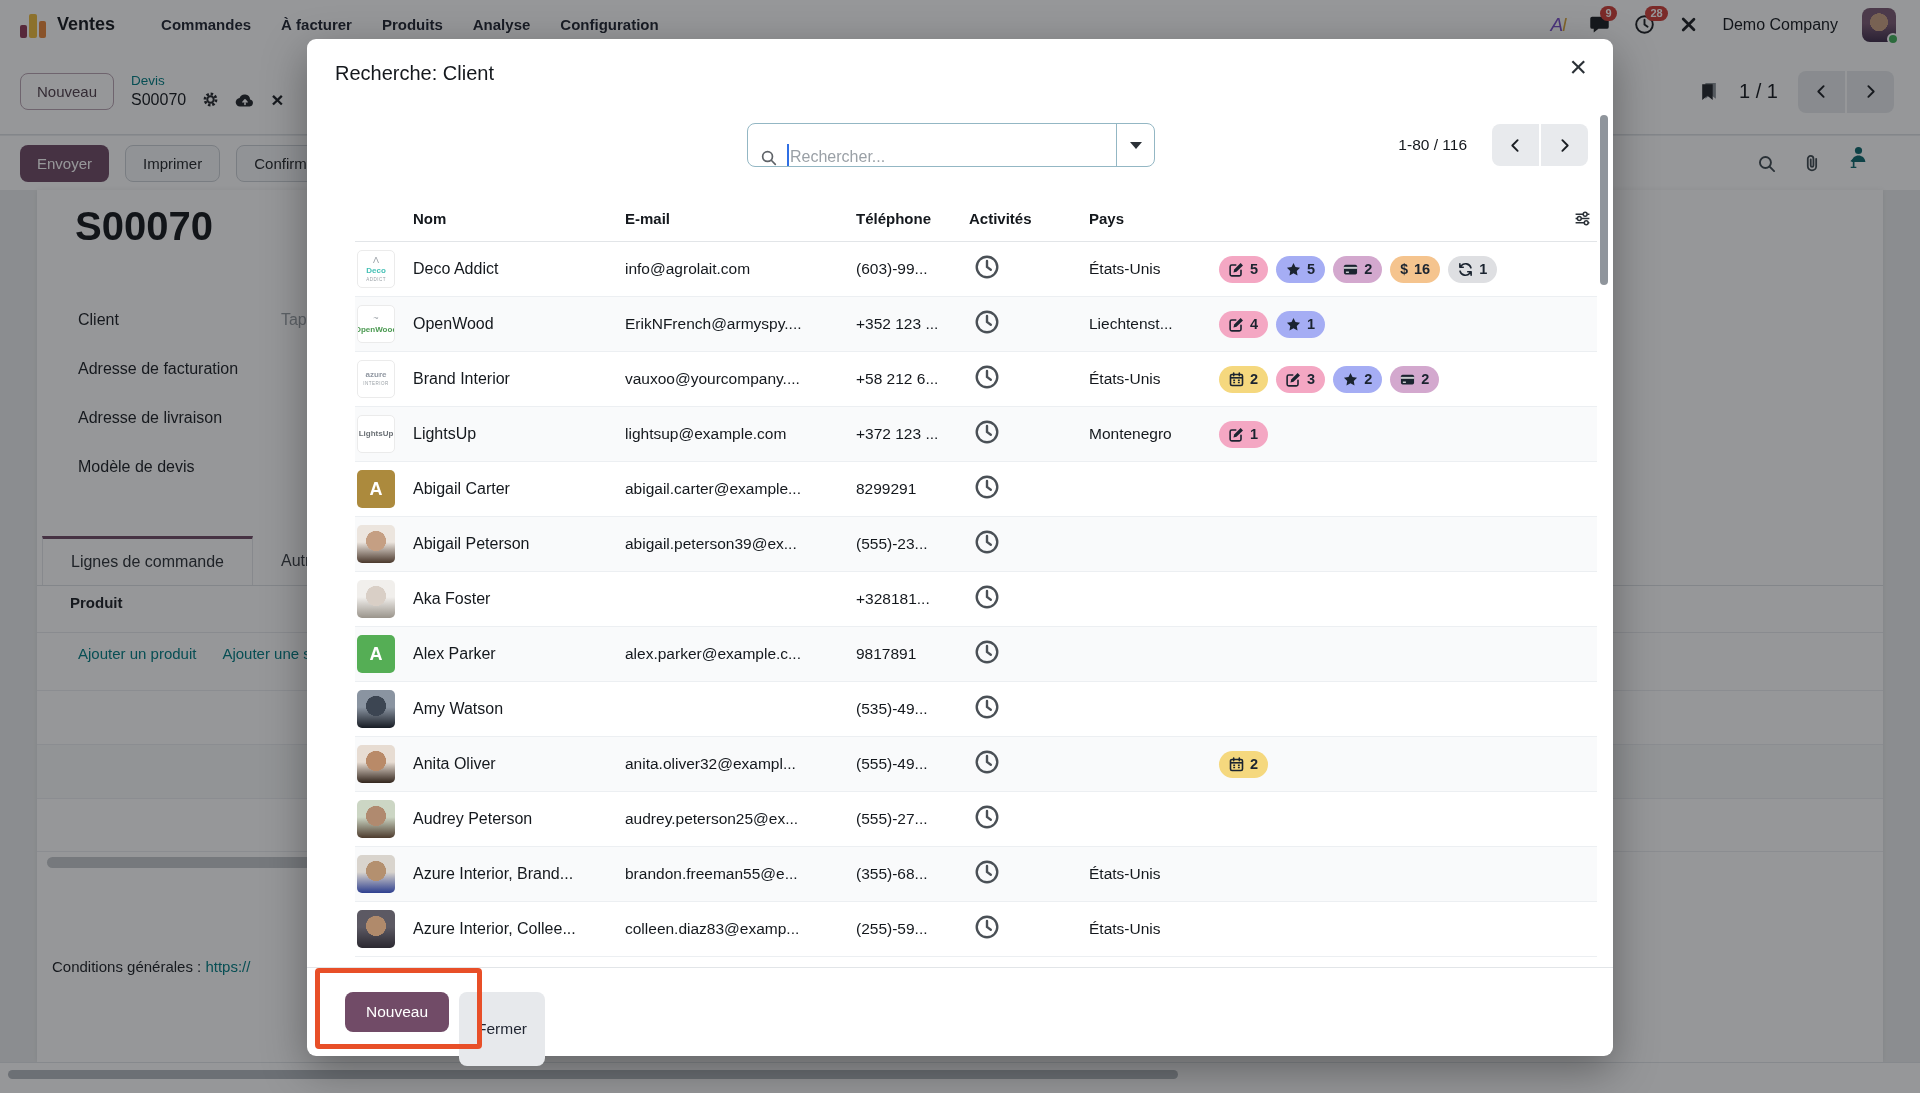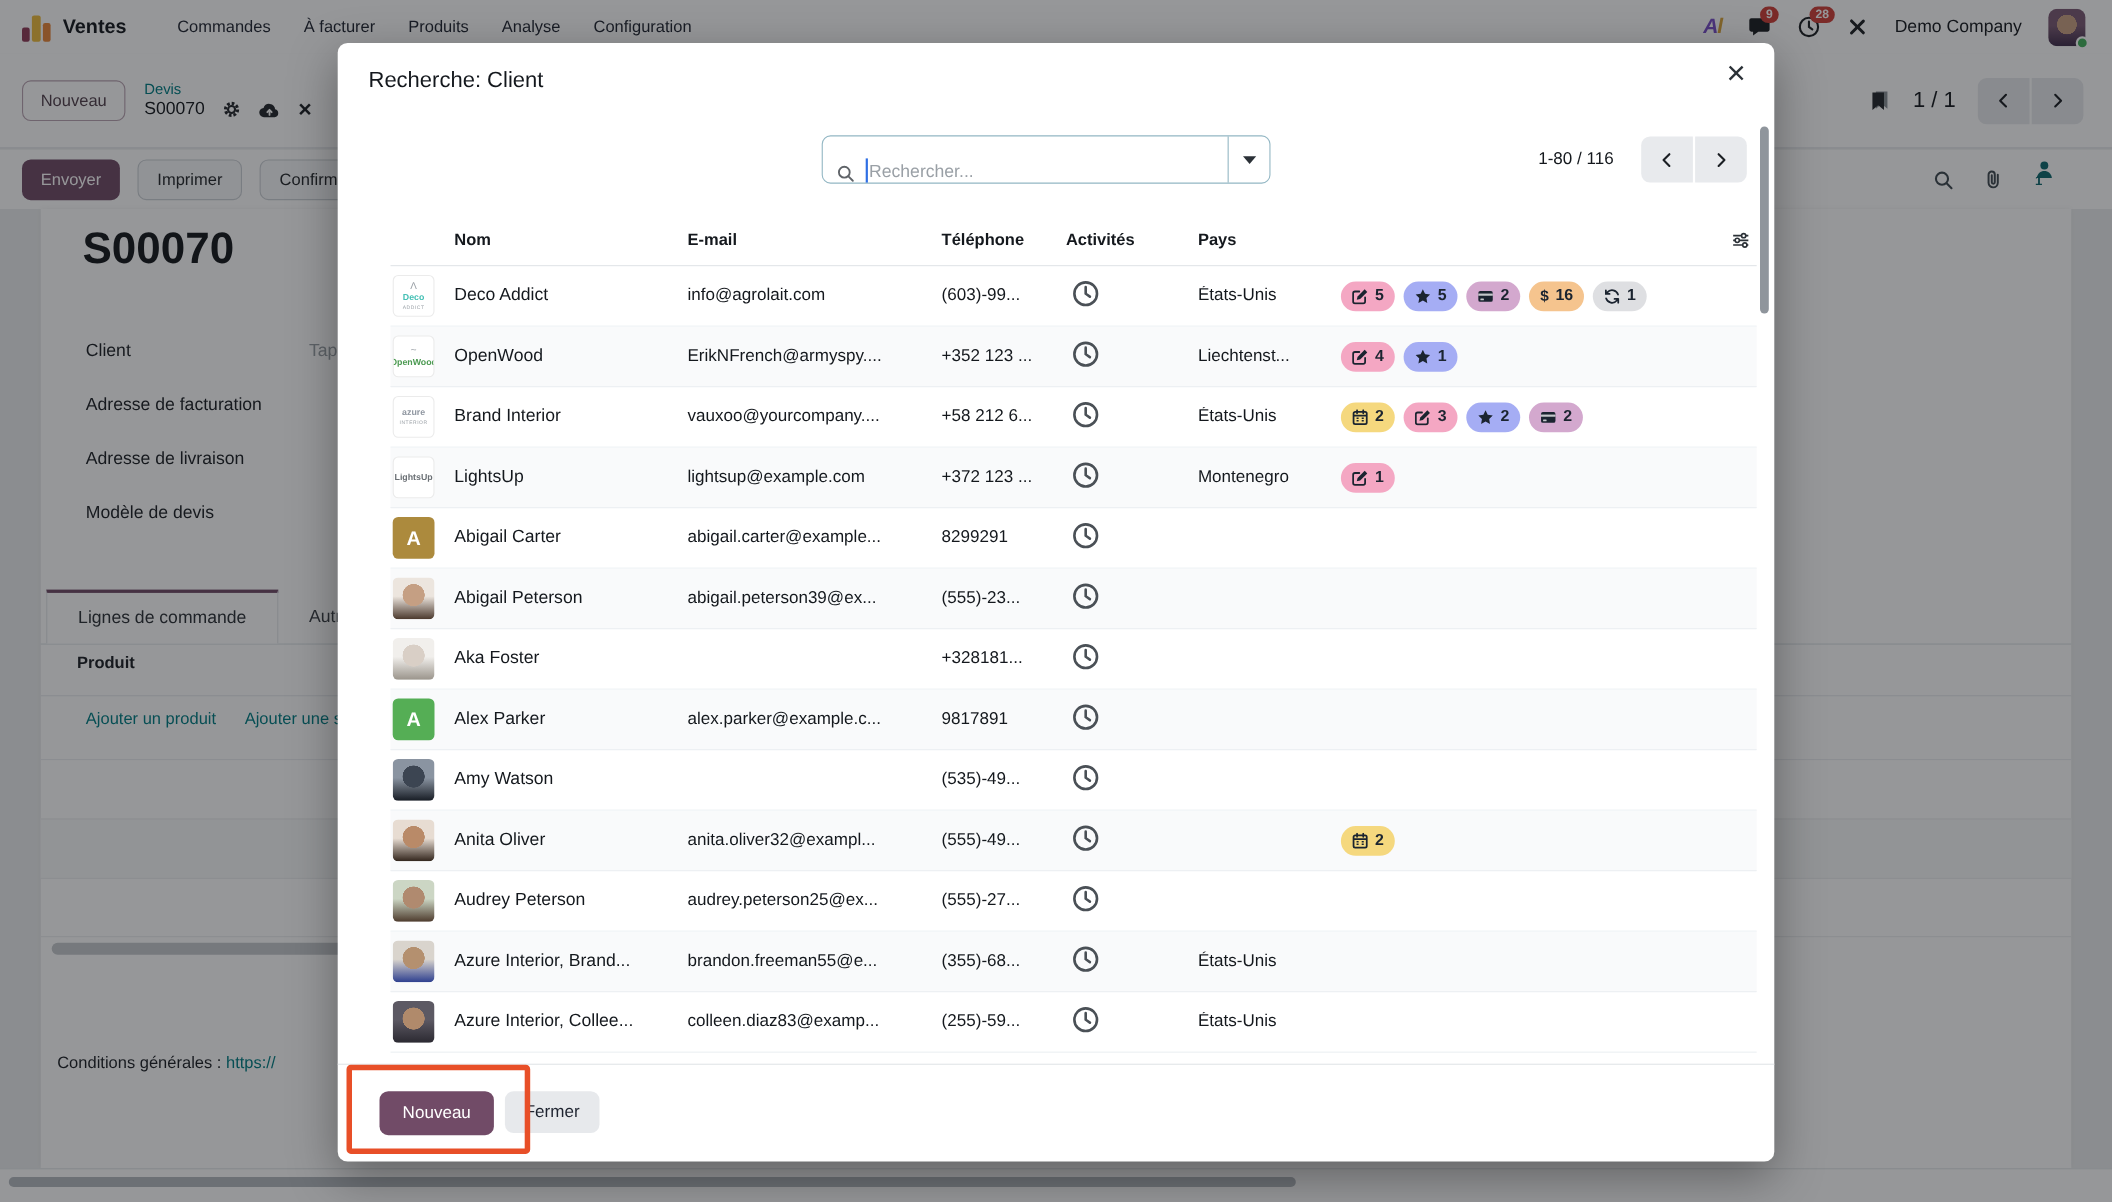--- a/index.html
+++ b/index.html
@@ -8,26 +8,26 @@
   .bg-page{position:absolute;inset:0;}
 
   
   .nav{position:absolute;top:0;left:0;right:0;height:49px;background:#fff;display:flex;align-items:center;padding:0 24px 0 20px;}
   .logo{display:flex;align-items:flex-end;gap:2px;height:26px;}
   .logo i{display:block;border-radius:2px;}
   .logo .b1{width:7px;height:13px;background:#8f3a56;}
   .logo .b2{width:8px;height:24px;background:#eebb3d;}
   .logo .b3{width:7px;height:17px;background:#e8873a;}
   .brand{font-size:18px;font-weight:700;color:#14181d;margin-left:11px;}
-  .menu{display:flex;gap:30px;margin-left:46px;font-size:15px;color:#1f2430;font-weight:400;}
+  .menu{display:flex;gap:30px;margin-left:46px;font-size:15px;color:#1f2430;font-weight:700;}
   .menu span{cursor:pointer;}
   .nav-right{margin-left:auto;display:flex;align-items:center;gap:24px;}
   .nav-ico{position:relative;display:inline-flex;align-items:center;}
   .cnt{position:absolute;top:-8px;left:11px;background:#cf3f38;color:#fff;border-radius:10px;font-size:11px;line-height:15px;padding:0 5px;font-weight:700;}
-  .ai-ico{font-size:19px;font-weight:700;font-style:italic;letter-spacing:-1px;}
+  .ai-ico{font-size:19px;font-weight:400;font-style:italic;letter-spacing:-1px;}
   .ai-ico .a{color:#7a4fc9;} .ai-ico .i{color:#d9a43a;}
   .company{font-size:16px;color:#14181d;}
   .nav-avatar{position:relative;width:34px;height:34px;border-radius:8px;
     background:radial-gradient(circle at 50% 42%, #c9a183 0 34%, transparent 35%),linear-gradient(180deg,#7b5a74 0 45%,#3f2d4a 100%);}
   .nav-avatar .dot{position:absolute;right:-3px;bottom:-3px;width:12px;height:12px;border-radius:50%;background:#43b05c;border:2px solid #fff;}
 
   
   .cp{position:absolute;top:49px;left:0;right:0;height:86px;background:#fff;border-bottom:1px solid #dde0e4;display:flex;align-items:center;padding:0 20px;}
   .btn{border:none;border-radius:8px;font-size:15px;cursor:pointer;}
   .btn-outline{background:#fff;border:1px solid #b9a4b2;color:#503f4b;padding:9px 16px;font-weight:500;}
@@ -102,21 +102,21 @@
   .avatar.logo .lbl{font-size:8px;font-weight:700;}
   .avatar.logo .sub{font-size:4.5px;color:#9aa0a6;letter-spacing:.5px;}
   .avatar.letter{color:#fff;font-size:18px;font-weight:600;}
   .clockwrap{margin-left:9px;display:inline-flex;cursor:pointer;}
   .badges{display:flex;gap:8px;margin-left:6px;}
   .badge{height:27px;border-radius:14px;padding:0 10px;display:inline-flex;align-items:center;gap:6px;font-size:14.5px;font-weight:600;color:#1b2430;}
   .badge .bsym{font-weight:700;font-size:14px;}
 
   .m-footer{position:absolute;left:0;right:0;bottom:0;height:89px;border-top:1px solid #e2e5e8;}
   .m-new{position:absolute;left:38px;top:24px;background:#714B67;color:#fff;padding:11px 21px;font-size:15.5px;border-radius:8px;}
-  .m-closebtn{position:absolute;left:152px;top:24px;background:#e7e9ec;color:#1f2430;padding:10px 18px;font-size:15.5px;border-radius:8px;}
+  .m-closebtn{position:absolute;left:152px;top:24px;background:#e7e9ec;color:#1f2430;padding:28px 18px;font-size:15.5px;border-radius:8px;}
 
   .annotation{position:absolute;left:315px;top:968px;width:167px;height:81px;border:5px solid #E84F28;border-radius:4px;z-index:30;pointer-events:none;}
 </style>
 </head>
 <body>
 
 <div class="screen">
   <div class="bg-page">
 
     <div class="nav">

